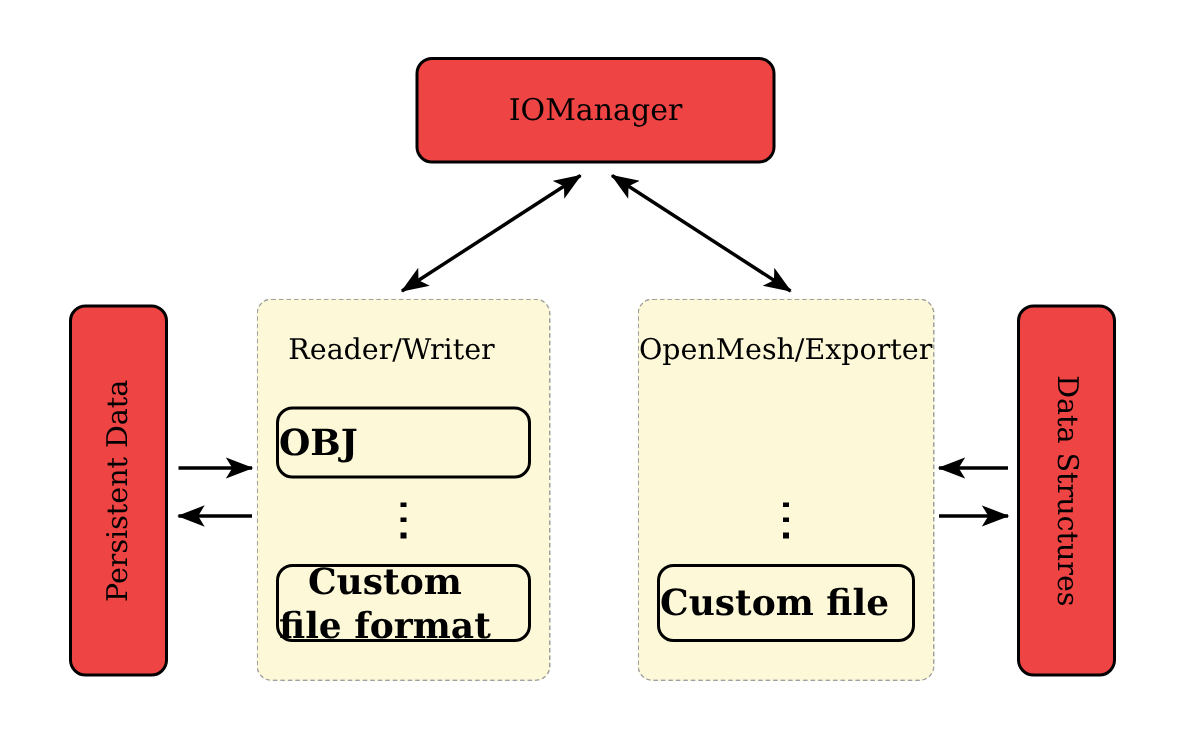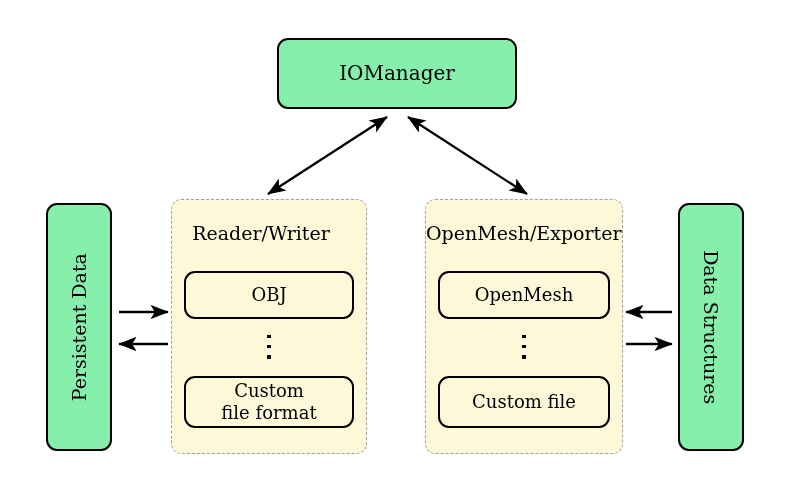--- a/index.html
+++ b/index.html
@@ -23,21 +23,21 @@
     width: 800px;
     height: 489px;
   }
 
   
   .node {
     position: absolute;
     box-sizing: border-box;
     border: 2.4px solid #000000;
     border-radius: 11px;
-    background: #86efac;
+    background: #ef4444;
     display: flex;
     align-items: center;
     justify-content: center;
     text-align: center;
     line-height: 1.18;
   }
 
   
   #io-manager {
     left: 277px;
@@ -93,24 +93,25 @@
 
   
   .inner-node {
     position: absolute;
     box-sizing: border-box;
     border: 2.6px solid #000000;
     border-radius: 11px;
     background: #fcf8d8;
     display: flex;
     align-items: center;
-    justify-content: center;
+    justify-content: flex-start;
     text-align: center;
-    font-size: 18px;
+    font-size: 24px;
     line-height: 1.22;
+    font-weight: bold;
   }
   .inner-top {
     top: 71px;
     height: 48px;
     left: 12px;
     right: 12px;
   }
   .inner-bottom {
     top: 176px;
     height: 52px;
@@ -203,23 +204,20 @@
       <span>
         <span>Custom</span><br>
         <span>file format</span>
       </span>
     </div>
   </div>
 
   <div class="panel" id="panel-importer">
     <div class="panel-title">OpenMesh/Exporter</div>
 
-    <div class="inner-node inner-top">
-      <span>OpenMesh</span>
-    </div>
 
     <div class="vdots">
       <i></i>
       <i></i>
       <i></i>
     </div>
 
     <div class="inner-node inner-bottom">
       <span>
         <span>Custom file</span><br>

